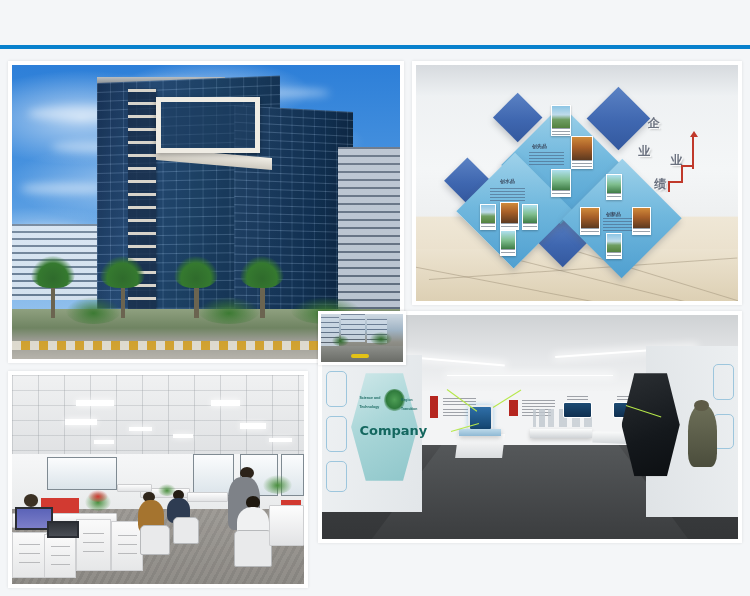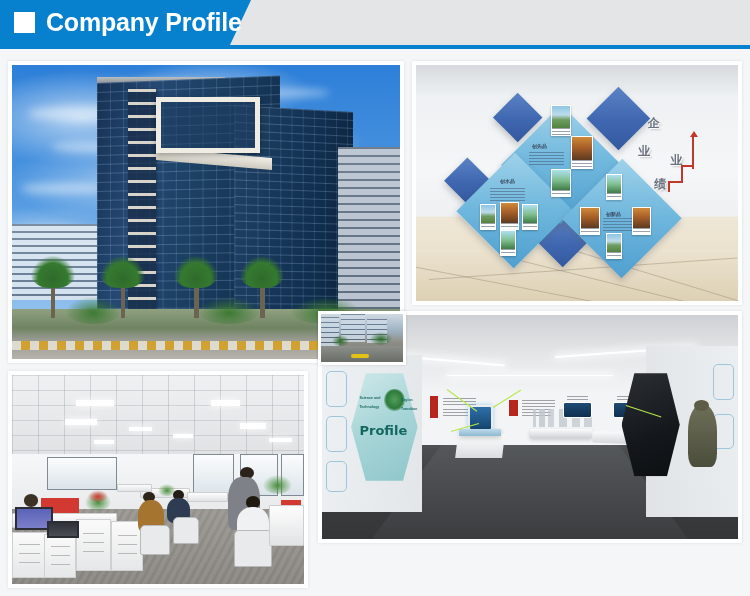--- a/index.html
+++ b/index.html
@@ -411,28 +411,20 @@
     font-family: "Liberation Sans", sans-serif;
     text-shadow: 1px 1px 0 rgba(0,0,0,0.10);
     white-space: nowrap;
   }
 </style>
 </head>
 <body>
 
 <div class="page">
 
-  <div class="header">
-    <div class="header-gray"></div>
-    <div class="header-blue"></div>
-    <div class="header-inner">
-      <div class="header-square"></div>
-      <div class="header-title">Company Profile</div>
-    </div>
-  </div>
   <div class="header-underline"></div>
 
   <div class="card card-building">
     <div class="photo">
       <div class="sky"></div>
 
       <div class="cloudwisp" style="left:4%;top:14%;width:30%;height:5%;"></div>
       <div class="cloudwisp" style="left:10%;top:26%;width:26%;height:4%;"></div>
       <div class="cloudwisp" style="left:2%;top:40%;width:22%;height:4%;"></div>
       <div class="cloudwisp" style="left:26%;top:5%;width:24%;height:4%;"></div>
@@ -631,21 +623,21 @@
       <div class="circuit-trace" style="left:1%;top:25%;width:5%;height:16%;"></div>
       <div class="circuit-trace" style="left:1%;top:45%;width:5%;height:16%;"></div>
       <div class="circuit-trace" style="left:1%;top:65%;width:5%;height:14%;"></div>
 
       <div class="hex-panel hex-welcome" style="left:7%;top:26%;width:16%;height:48%;"></div>
       <div class="tree-ico" style="left:15%;top:33%;width:5%;height:10%;"></div>
       <div class="sci-logo" style="left:9%;top:36%;font-size:3.6px;line-height:1.25;">Science and</div>
       <div class="sci-logo" style="left:9%;top:40%;font-size:3.6px;line-height:1.25;">Technology</div>
       <div class="sci-logo" style="left:19%;top:37%;font-size:3.4px;">Region</div>
       <div class="sci-logo" style="left:19%;top:41%;font-size:3.4px;">Transition</div>
-      <div class="welcome-text" style="left:9%;top:48%;font-size:13px;">Profile</div>
+      <div class="welcome-text" style="left:9%;top:48%;font-size:13px;">Company</div>
 
       <div class="wall-logo-red" style="left:26%;top:36%;width:2%;height:10%;"></div>
       <div class="wall-logo-text" style="left:29%;top:37%;width:8%;height:4%;"></div>
       <div class="wall-logo-text" style="left:29%;top:42%;width:7%;height:4%;"></div>
 
       <div class="wall-logo-red" style="left:45%;top:38%;width:2%;height:7%;"></div>
       <div class="wall-logo-text" style="left:48%;top:38%;width:8%;height:3%;"></div>
       <div class="wall-logo-text" style="left:48%;top:42%;width:7%;height:3%;"></div>
 
       <div class="kiosk" style="left:32%;top:53%;width:12%;height:11%;clip-path:polygon(6% 0,100% 0,94% 100%,0 100%);"></div>

